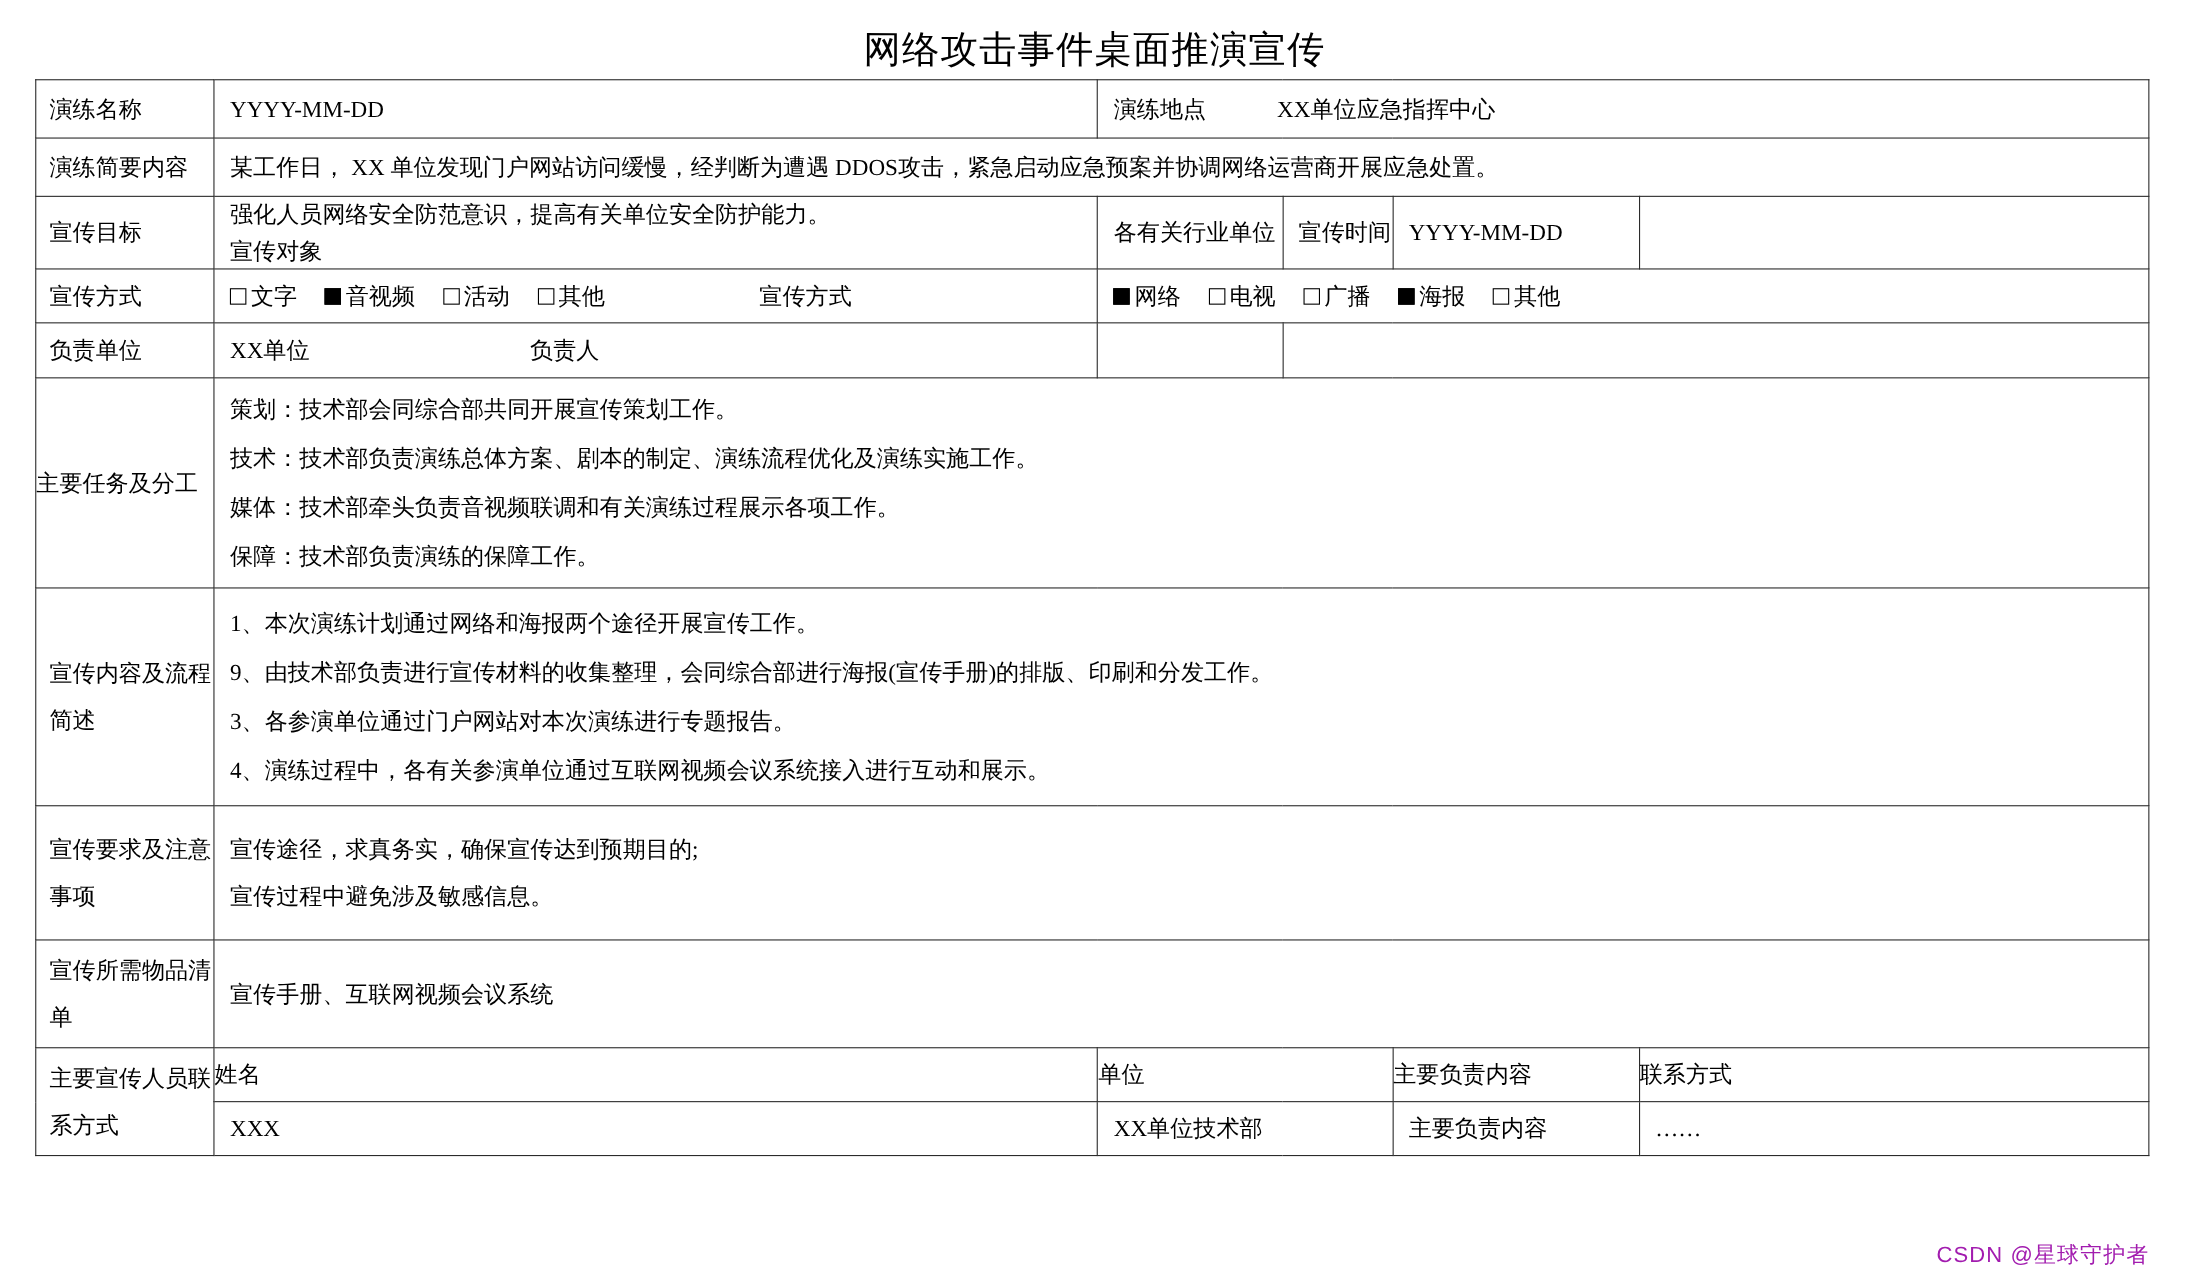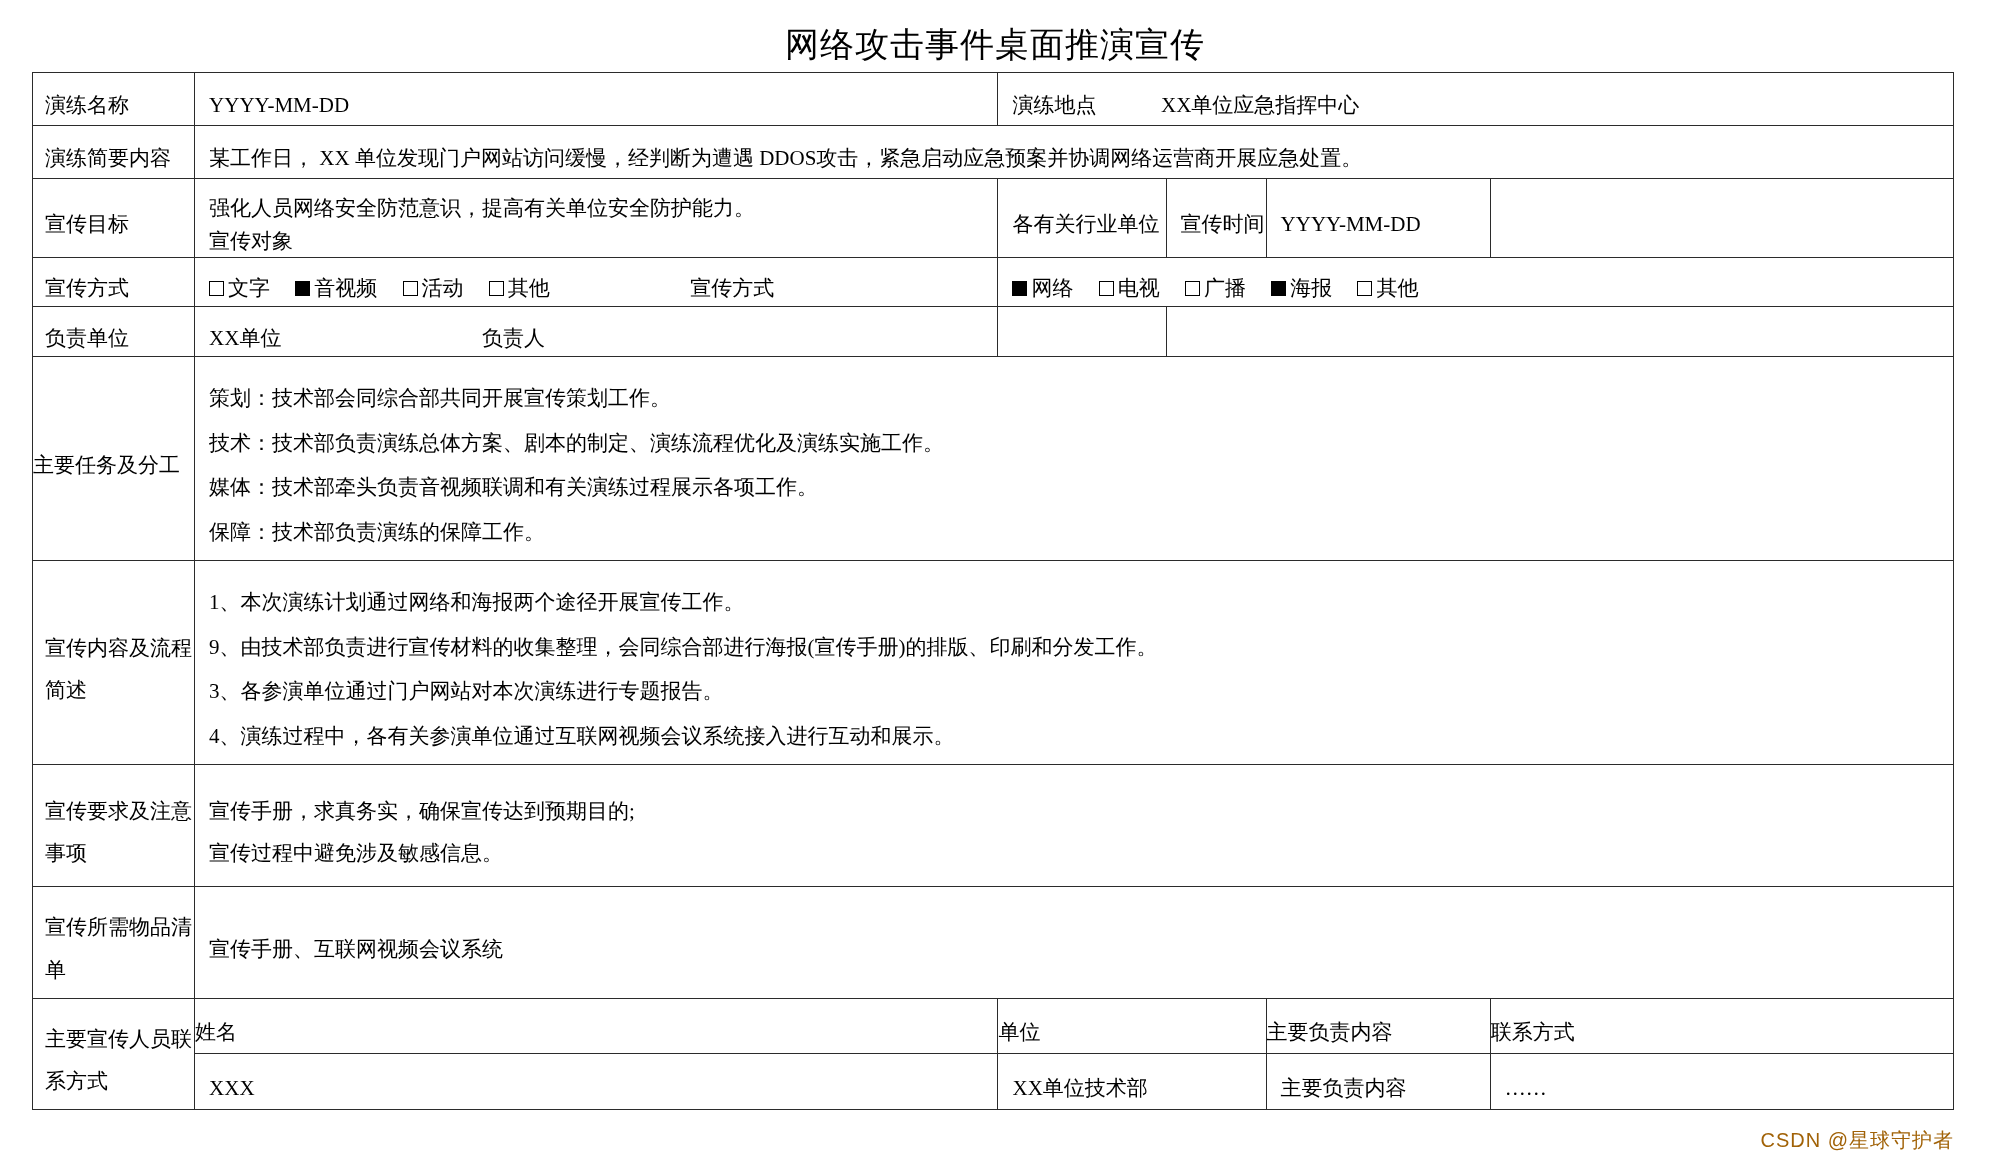--- a/index.html
+++ b/index.html
@@ -36,21 +36,21 @@
 
   table.form {
     border-collapse: collapse;
     table-layout: fixed;
     width: 1922px;
     background: #fff;
   }
   table.form td {
     border: 1px solid #2b2b2b;
     vertical-align: middle;
-    padding: 13px 0 0 10px;
+    padding: 0 0 0 10px;
     font-size: 21px;
     line-height: 1.55;
     font-family: "Liberation Serif", "DejaVu Serif", serif;
     color: #000;
   }
 
   .lbl {
     width: 162px;
     padding-left: 12px !important;
   }
@@ -109,21 +109,21 @@
     background: #000;
   }
 
   .ctr { text-align: left; padding-left: 0 !important; }
 
   .watermark {
     position: absolute;
     right: 36px;
     bottom: 12px;
     font-size: 20px;
-    color: #a16207;
+    color: #a21caf;
     font-family: "Liberation Sans", "DejaVu Sans", sans-serif;
     letter-spacing: 1px;
     white-space: nowrap;
   }
 </style>
 </head>
 <body>
 
 <h1 class="page-title">网络攻击事件桌面推演宣传</h1>
 
@@ -228,21 +228,21 @@
 
   <tr class="row-h122">
     <td class="lbl lbl-top">
       <span class="stack stack-tight">
         <span class="line">宣传要求及注意</span>
         <span class="line">事项</span>
       </span>
     </td>
     <td colspan="5" class="cell-pad">
       <span class="stack stack-tight">
-        <span class="line">宣传手册，求真务实，确保宣传达到预期目的;</span>
+        <span class="line">宣传途径，求真务实，确保宣传达到预期目的;</span>
         <span class="line">宣传过程中避免涉及敏感信息。</span>
       </span>
     </td>
   </tr>
 
   <tr class="row-h98">
     <td class="lbl lbl-top">
       <span class="stack stack-tight">
         <span class="line">宣传所需物品清</span>
         <span class="line">单</span>

